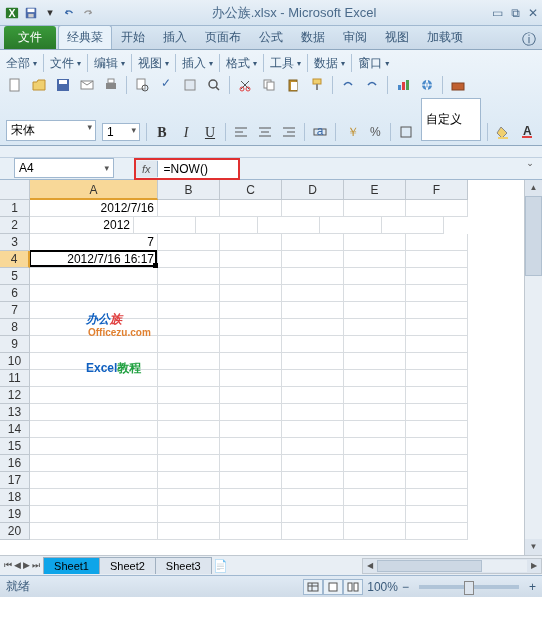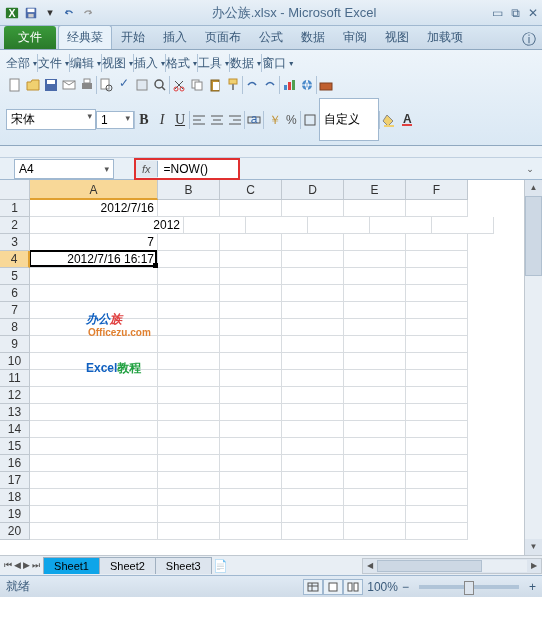--- a/index.html
+++ b/index.html
@@ -10,38 +10,38 @@
 .qat-icn svg{width:14px;height:14px}
 .title-text{flex:1;text-align:center;color:#4a6a8a;font-size:13px}
 .winbtns{display:flex;gap:8px;color:#4a6a8a;font-size:14px}
 .winbtns span{cursor:pointer}
 .ribbon-tabs{height:24px;background:linear-gradient(#d9e7f3,#cad9e8);display:flex;align-items:flex-end;padding-left:4px;border-bottom:1px solid #8fa8c0}
 .file-tab{background:linear-gradient(#3a9a3a,#2a7a2a);color:#fff;padding:3px 14px;border-radius:3px 3px 0 0;font-size:12px;margin-right:2px}
 .rtab{padding:3px 8px;color:#3a5a7a;cursor:pointer;border:1px solid transparent;border-bottom:none;font-size:12px}
 .rtab.active{background:#e8f2fa;border-color:#a0b8d0;border-radius:3px 3px 0 0}
 .help-icn{margin-left:auto;margin-right:6px;color:#3a5a7a;font-size:14px}
 .ribbon-body{background:linear-gradient(#edf4fa,#dae8f4);border-bottom:1px solid #8fa8c0;padding:4px 6px}
-.rb-row{display:flex;align-items:center;margin-bottom:4px;flex-wrap:nowrap}
+.rb-row{display:flex;align-items:flex-end;gap:6px;margin-bottom:4px;flex-wrap:nowrap}
 .rb-row:last-child{margin-bottom:0}
 .dd{display:inline-flex;align-items:center;color:#3a5a7a;gap:2px;cursor:pointer}
 .dd::after{content:"▾";font-size:8px;margin-left:1px}
 .sep{width:1px;height:18px;background:#b0c4d8}
 .tb-icn{width:18px;height:18px;display:flex;align-items:center;justify-content:center;cursor:pointer}
 .tb-icn svg{width:16px;height:16px}
 .font-sel{background:#fff;border:1px solid #a0b8d0;padding:1px 18px 1px 4px;position:relative;min-width:90px;font-size:12px}
 .font-sel::after{content:"▾";position:absolute;right:3px;font-size:9px;color:#555}
 .size-sel{background:#fff;border:1px solid #a0b8d0;padding:1px 14px 1px 4px;position:relative;min-width:38px;font-size:12px}
 .size-sel::after{content:"▾";position:absolute;right:3px;font-size:9px;color:#555}
 .btn-biu{font-family:"Times New Roman",serif;font-size:14px;width:18px;text-align:center;cursor:pointer;color:#333}
 .btn-biu.u{text-decoration:underline}
 .btn-biu.i{font-style:italic}
 .btn-biu.b{font-weight:bold}
 .custom-box{background:#fff;border:1px solid #a0b8d0;padding:12px 4px;min-width:60px;font-size:12px}
 .fbar-spacer{height:12px;background:#e8f0f7;border-bottom:1px solid #c0d0e0}
-.formula-bar{height:22px;background:#e8f0f7;display:flex;align-items:center;border-bottom:1px solid #a0b8d0}
+.formula-bar{height:22px;background:#e8f0f7;display:flex;align-items:flex-start;border-bottom:1px solid #a0b8d0}
 .namebox{width:100px;background:#fff;border:1px solid #a0b8d0;margin-left:14px;padding:2px 4px;display:flex;align-items:center;font-size:12px}
 .namebox::after{content:"▾";margin-left:auto;font-size:9px;color:#555}
 .fx-wrap{border:2px solid #e03030;margin-left:20px;display:flex;align-items:center;padding:0}
 .fx-btn{background:#e0e8f0;border-right:1px solid #a0b8d0;padding:2px 6px;font-style:italic;font-size:11px;color:#555}
 .fx-input{background:#fff;padding:2px 6px;min-width:80px;font-size:12px}
 .fbar-expand{margin-left:auto;margin-right:4px;width:16px;text-align:center;color:#555;font-size:9px;cursor:pointer}
 .sheet-area{display:flex;height:375px;background:#fff;position:relative}
 .corner{width:30px;height:20px;background:#e8eef4;border-right:1px solid #c0c8d0;border-bottom:1px solid #c0c8d0;position:absolute;left:0;top:0}
 .col-headers{position:absolute;left:30px;top:0;right:18px;height:20px;display:flex}
 .col-h{background:#e8eef4;border-right:1px solid #c0c8d0;border-bottom:1px solid #c0c8d0;text-align:center;line-height:20px;font-size:12px;color:#333}
@@ -387,21 +387,21 @@
     </div>
   <div class="cell-row">
         <div class="cell ra" style="width: 128px;">2012/7/16</div>
         <div class="cell" style="width: 62px;"></div>
         <div class="cell" style="width: 62px;"></div>
         <div class="cell" style="width: 62px;"></div>
         <div class="cell" style="width: 62px;"></div>
         <div class="cell" style="width: 62px;"></div>
       </div>
       <div class="cell-row">
-        <div class="cell ra" style="width: 154px;">2012</div>
+        <div class="cell ra" style="width: 104px;">2012</div>
         <div class="cell" style="width: 62px;"></div>
         <div class="cell" style="width: 62px;"></div>
         <div class="cell" style="width: 62px;"></div>
         <div class="cell" style="width: 62px;"></div>
         <div class="cell" style="width: 62px;"></div>
       </div>
       <div class="cell-row">
         <div class="cell ra" style="width: 128px;">7</div>
         <div class="cell" style="width: 62px;"></div>
         <div class="cell" style="width: 62px;"></div>

